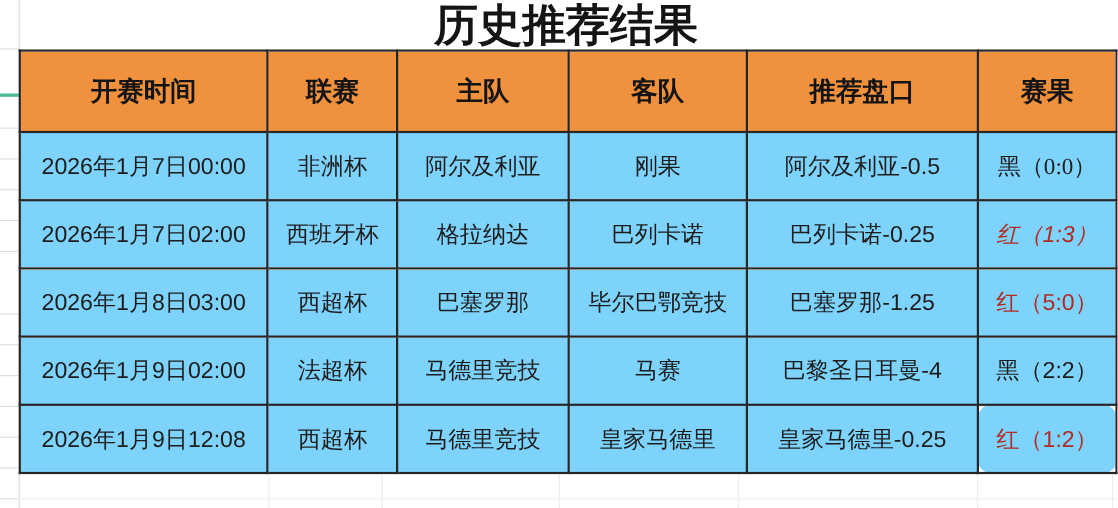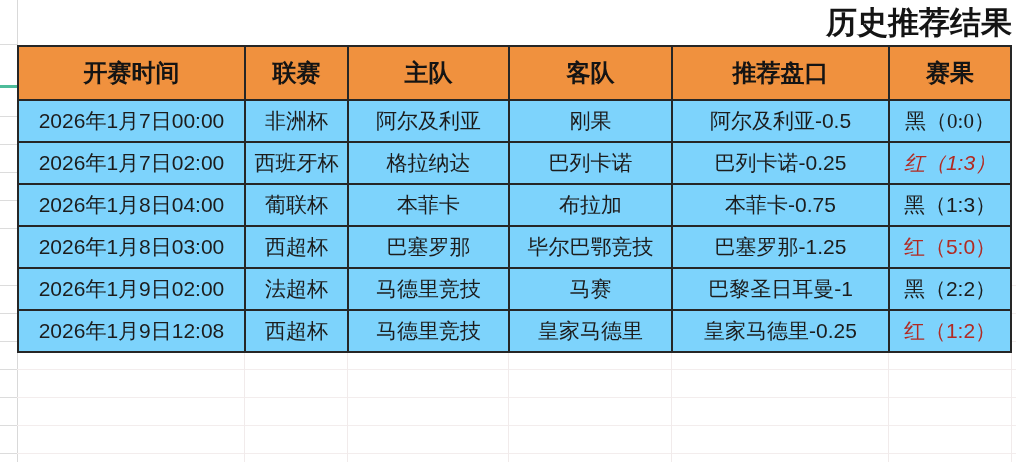--- a/index.html
+++ b/index.html
@@ -5,31 +5,31 @@
   html, body { margin:0; padding:0; }
   body {
     width:1016px; height:462px;
     background:#ffffff;
     font-family:"Liberation Sans", sans-serif;
     position:relative;
     overflow:hidden;
   }
   .page-title {
     position:absolute; left:17px; top:2px; width:995px; height:42px;
-    text-align:right; line-height:42px;
-    font-size:31px; font-weight:bold; color:#141414;
+    text-align:center; line-height:42px;
+    font-size:40px; font-weight:bold; color:#141414;
   }
   table.sheet {
     position:absolute; left:17px; top:45px;
     border-collapse:collapse; table-layout:fixed;
   }
   table.sheet th, table.sheet td {
     border:2px solid #262626;
     text-align:center; vertical-align:middle;
-    padding:6px; white-space:nowrap; overflow:hidden;
+    padding:16px; white-space:nowrap; overflow:hidden;
   }
   table.sheet th {
     background:#F0913E;
     height:40px; font-size:24px; font-weight:bold; color:#141414;
   }
   table.sheet td {
     height:26px; font-size:21px; color:#1c1c1c; background:#7dd3fc;
   }
   
   .v-edge   { position:absolute; left:17px; top:0; width:1px; height:462px; background:#D9D9D9; }
@@ -105,45 +105,37 @@
     </tr>
     <tr>
       <td>2026年1月7日02:00</td>
       <td>西班牙杯</td>
       <td>格拉纳达</td>
       <td>巴列卡诺</td>
       <td>巴列卡诺-0.25</td>
       <td style="color: rgb(178, 42, 34); font-style: italic;">红（1:3）</td>
     </tr>
     <tr>
-      <td>2026年1月8日04:00</td>
-      <td>葡联杯</td>
-      <td>本菲卡</td>
-      <td>布拉加</td>
-      <td>本菲卡-0.75</td>
-      <td style="color: rgb(28, 28, 28);">黑（1:3）</td>
-    </tr>
-    <tr>
       <td>2026年1月8日03:00</td>
       <td>西超杯</td>
       <td>巴塞罗那</td>
       <td>毕尔巴鄂竞技</td>
       <td>巴塞罗那-1.25</td>
       <td style="color: rgb(178, 42, 34); margin-left: 10px;">红（5:0）</td>
     </tr>
     <tr>
       <td>2026年1月9日02:00</td>
       <td>法超杯</td>
       <td>马德里竞技</td>
       <td>马赛</td>
-      <td>巴黎圣日耳曼-1</td>
+      <td>巴黎圣日耳曼-4</td>
       <td style="color: rgb(28, 28, 28);">黑（2:2）</td>
     </tr>
     <tr>
       <td>2026年1月9日12:08</td>
       <td>西超杯</td>
       <td>马德里竞技</td>
       <td>皇家马德里</td>
       <td>皇家马德里-0.25</td>
-      <td style="color: rgb(178, 42, 34);">红（1:2）</td>
+      <td style="color: rgb(178, 42, 34); border-radius: 12px;">红（1:2）</td>
     </tr>
   </tbody>
 </table>
 
 </body></html>

